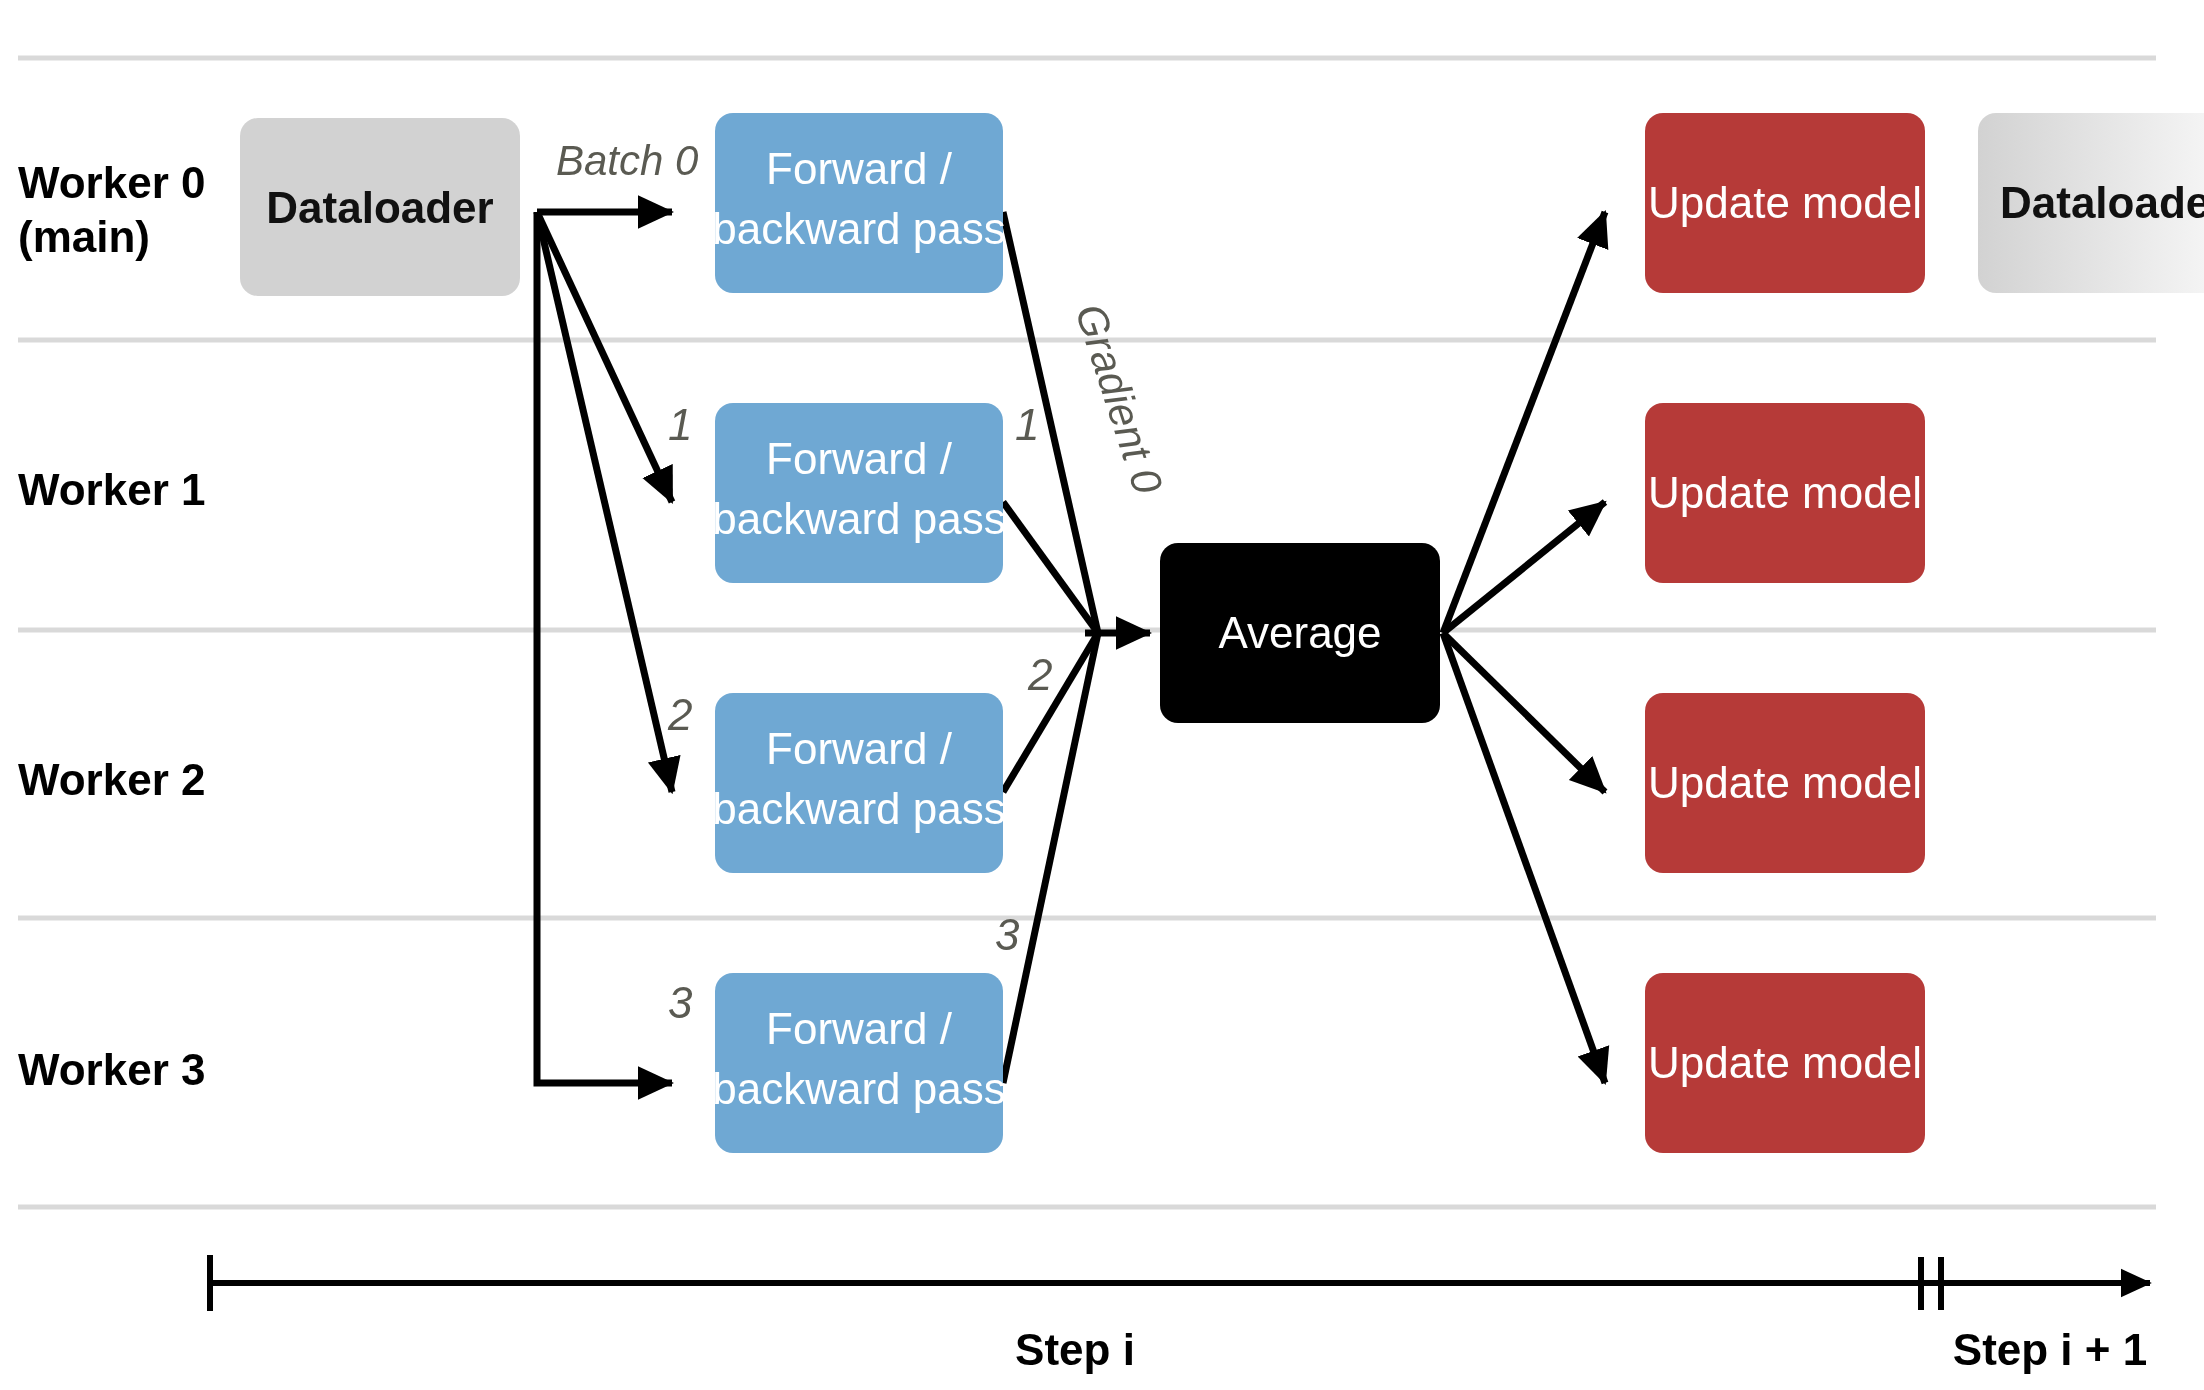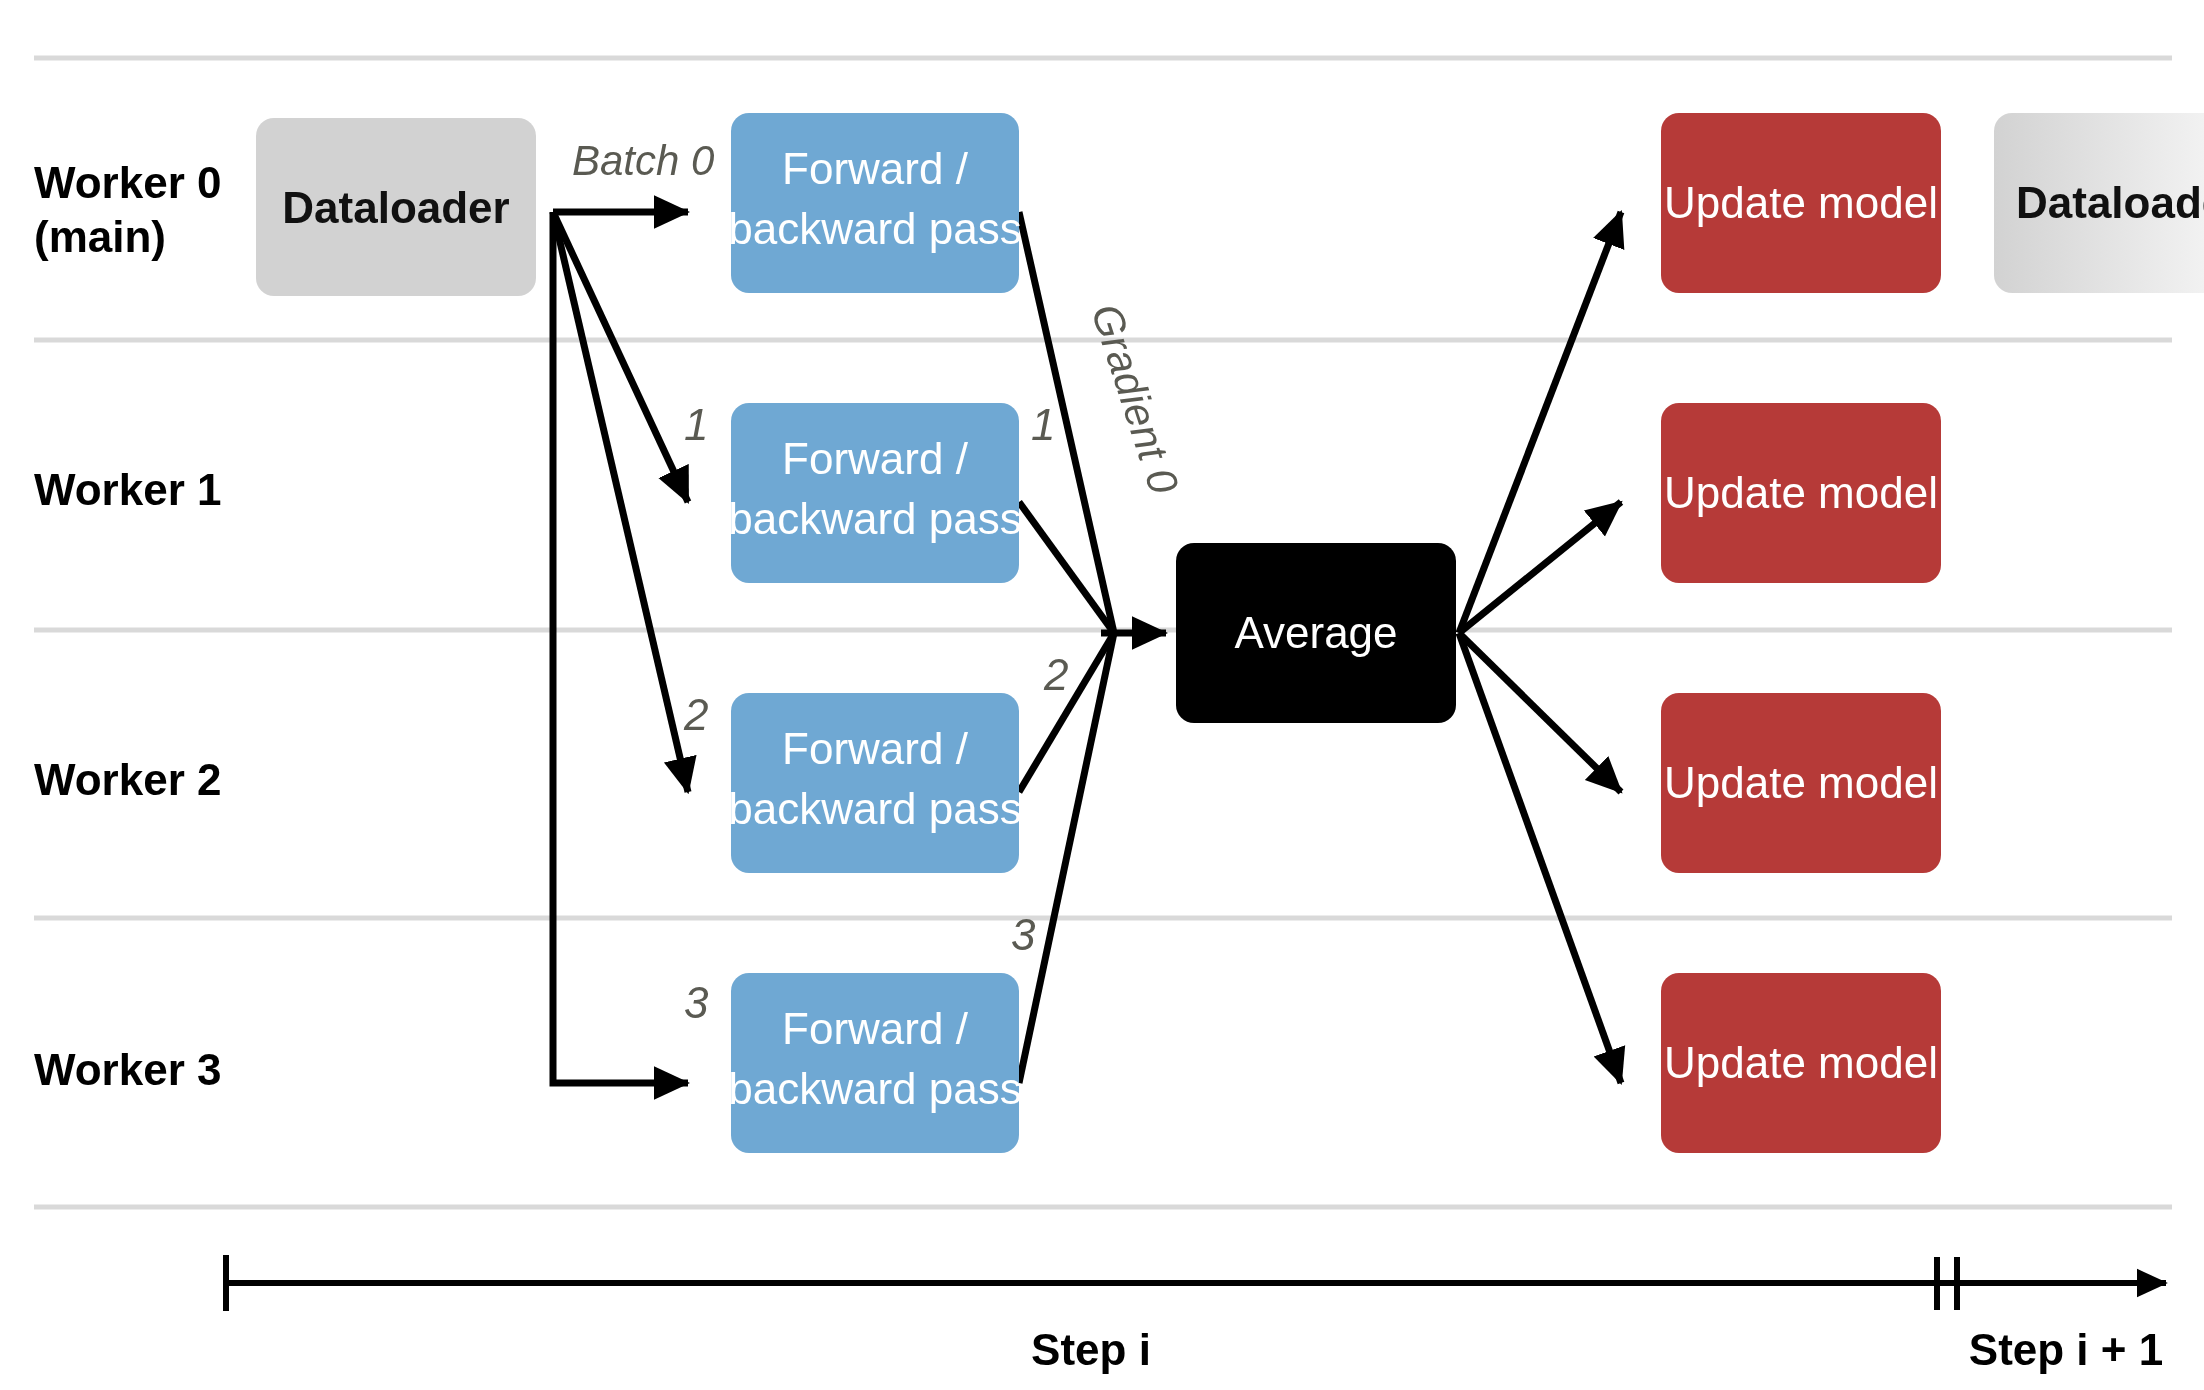--- a/index.html
+++ b/index.html
@@ -9,21 +9,21 @@
   }
   body {
     width: 2204px;
     height: 1390px;
     font-family: "Liberation Sans", sans-serif;
     overflow: hidden;
     position: relative;
   }
   #diagram-root {
     position: absolute;
-    top: 0; left: 16px;
+    top: 0; left: 0;
     width: 1928px;
     height: 1390px;
   }
   svg.diagram {
     display: block;
     width: 2204px;
     height: 1390px;
   }
   text { font-family: "Liberation Sans", sans-serif; }
   .row-label {

